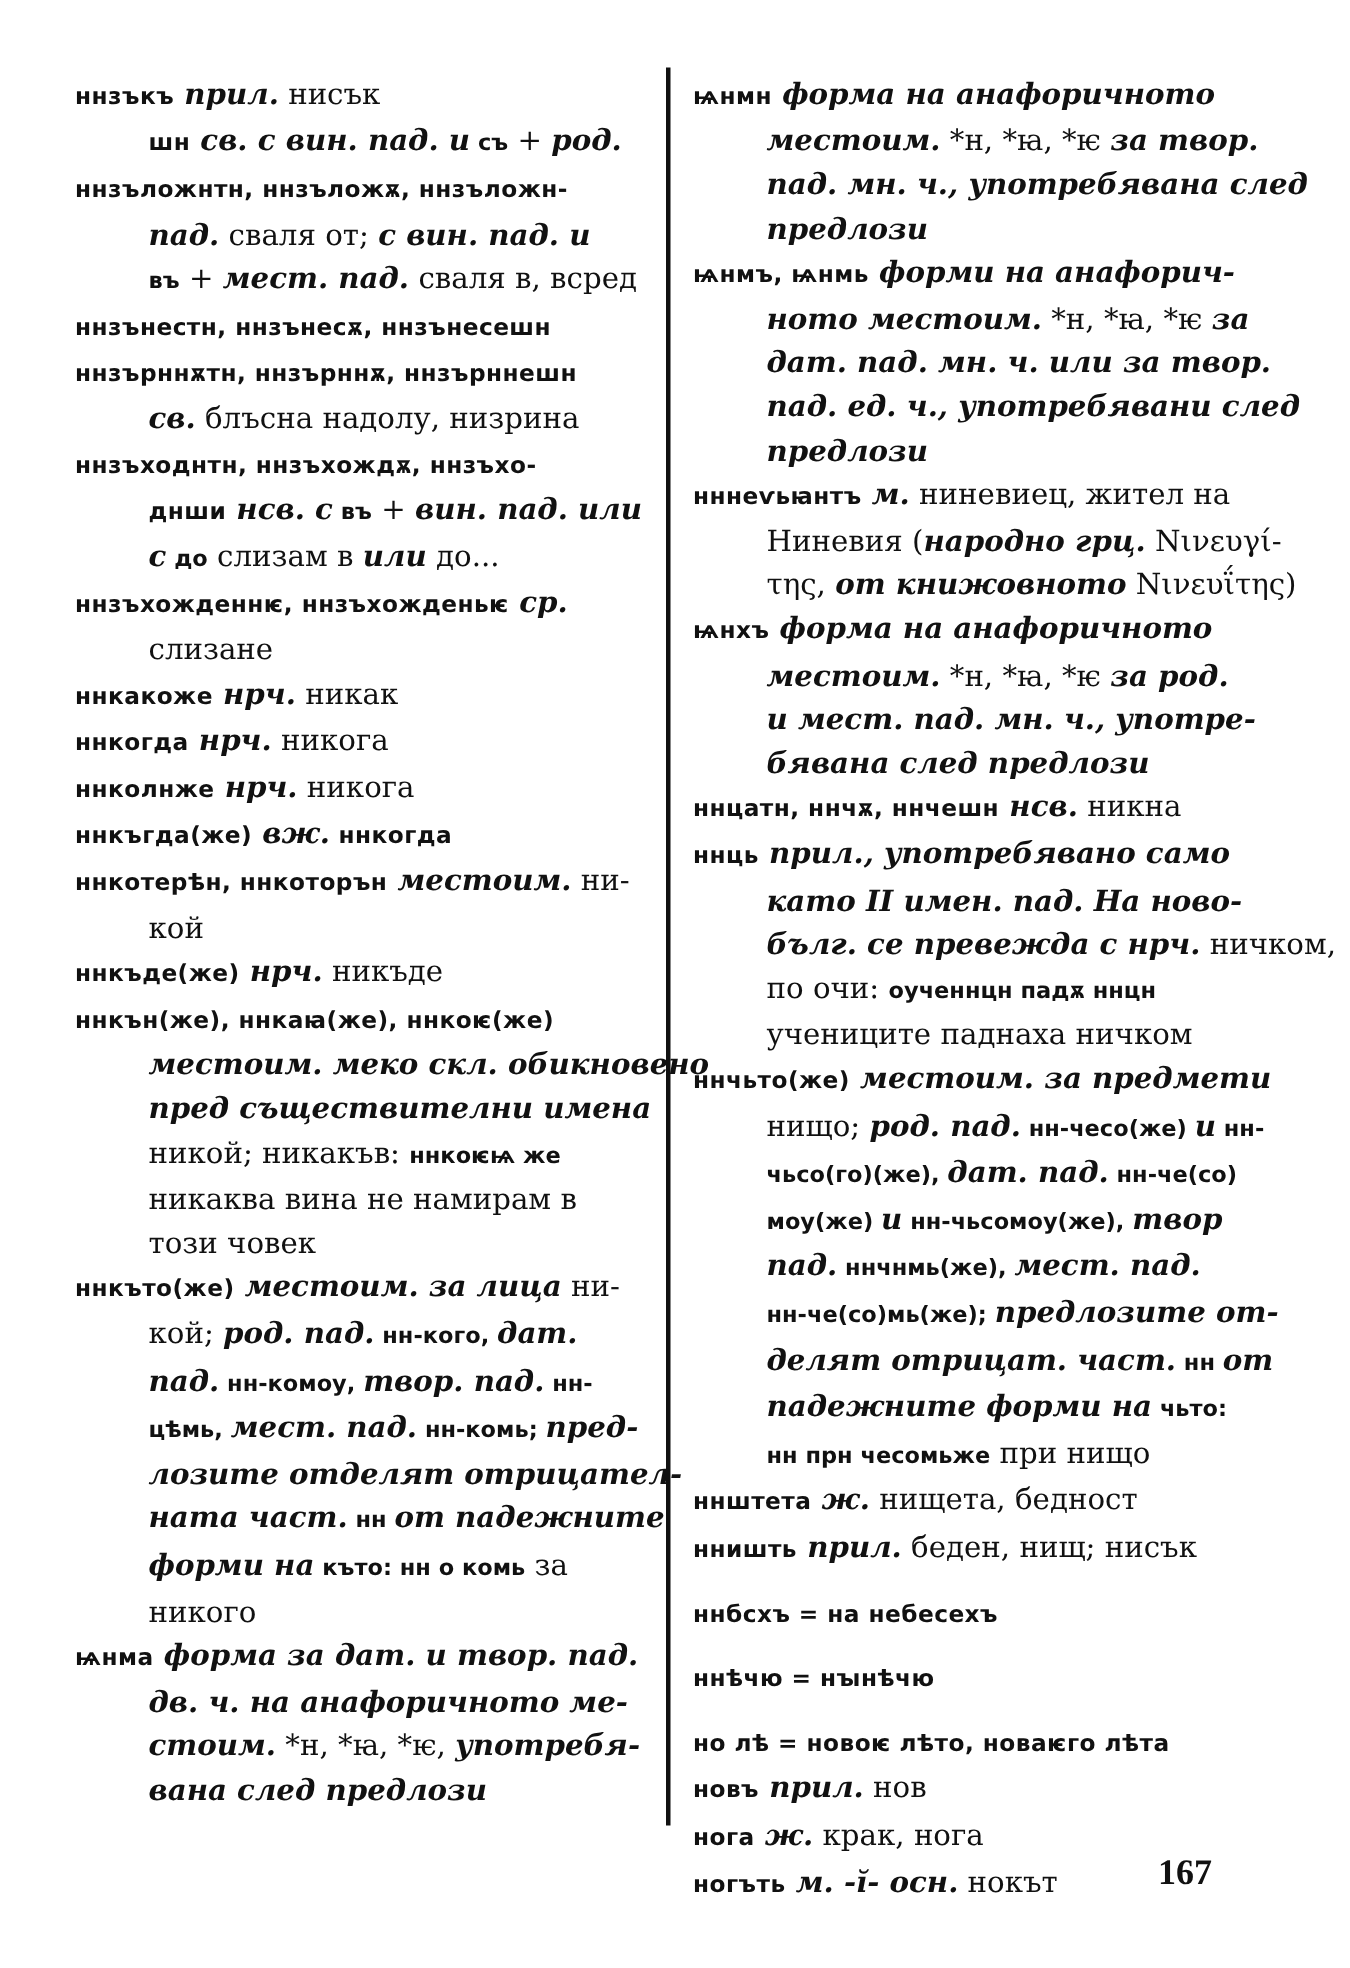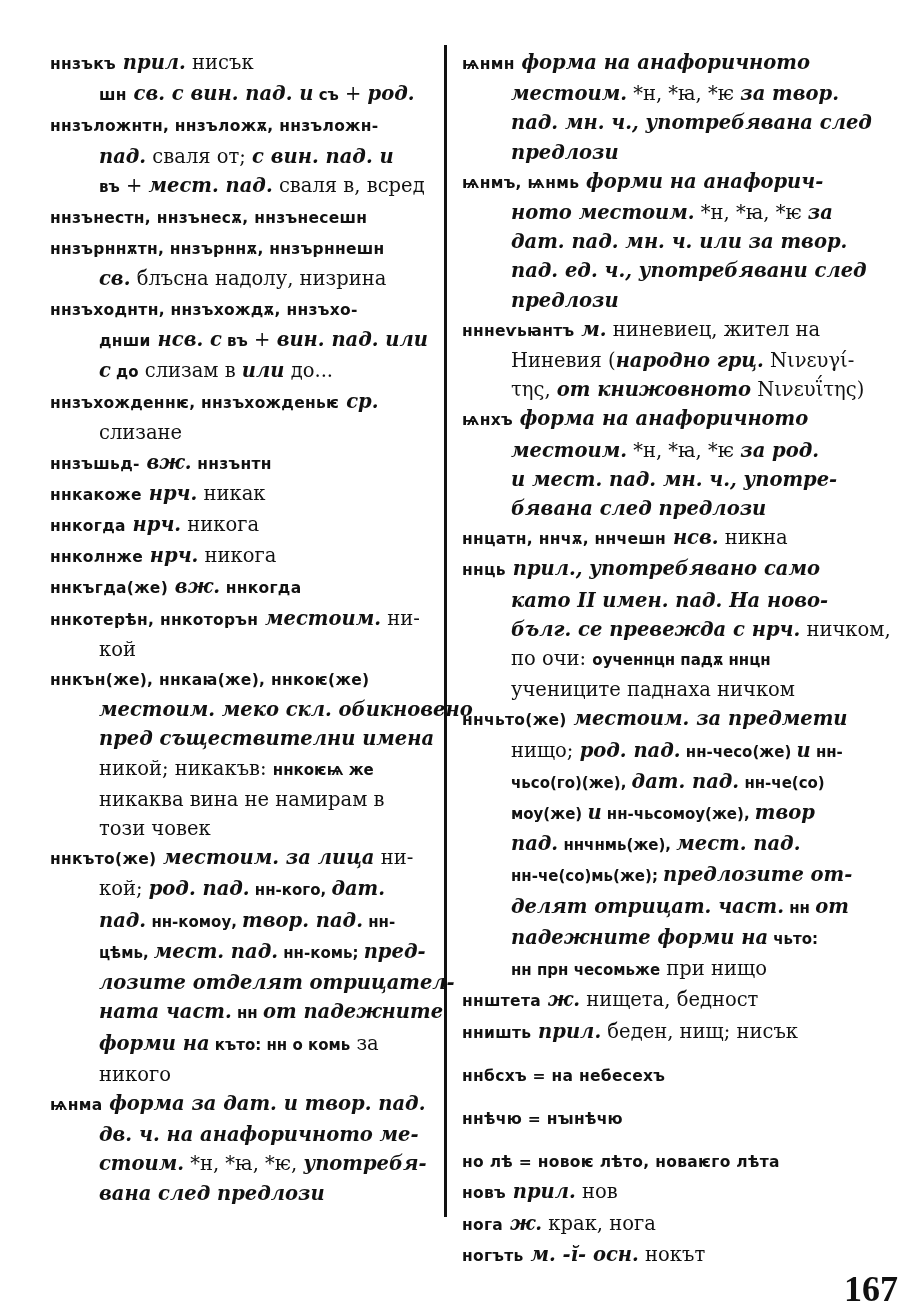--- a/index.html
+++ b/index.html
@@ -11,22 +11,22 @@
     .col.right { left: 462px; width: 385px; }
     .divider { position: absolute; left: 444px; top: 45px; width: 3px; height: 1172px; background: #111; }
     .entry { font-size: 19.5px; line-height: 29.2px; }
     .entry .line { display: block; white-space: nowrap; text-align: justify; }
     .entry .line.indent { padding-left: 49px; }
     .hw { font-family: "DejaVu Sans", sans-serif; font-weight: bold; font-size: 15.5px; letter-spacing: 0.3px; }
     .os { font-family: "DejaVu Sans", sans-serif; font-weight: bold; font-size: 15px; }
     .it { font-style: italic; font-weight: bold; }
     .gl { font-family: "DejaVu Serif", serif; }
     .gap-md { height: 12px; }
-    .page-number { position: absolute; left: 844px; top: 1236px; font-family: "Liberation Serif", serif;
-                   font-weight: bold; font-size: 36px; margin-top: 32px; }
+    .page-number { position: absolute; left: 772px; top: 1236px; font-family: "Liberation Serif", serif;
+                   font-weight: bold; font-size: 24px; }
   </style>
 </head>
 <body>
 
 <div class="page">
   <div class="col left" id="col-left">
       <div class="entry">
         <span class="line"><span class="hw">ннзъкъ</span><span class="it"> прил.</span><span class="gl"> нисък</span></span>
       </div>
       <div class="entry">
@@ -45,37 +45,37 @@
       <div class="entry">
         <span class="line"><span class="hw">ннзъходнтн, ннзъхождѫ, ннзъхо-</span></span>
         <span class="line indent"><span class="hw">днши</span><span class="it"> нсв. с</span><span class="os"> въ</span><span class="gl"> + </span><span class="it">вин. пад. или</span></span>
         <span class="line indent"><span class="it">с</span><span class="os"> до</span><span class="gl"> слизам в </span><span class="it">или</span><span class="gl"> до...</span></span>
       </div>
       <div class="entry">
         <span class="line"><span class="hw">ннзъхожденнѥ, ннзъхожденьѥ</span><span class="it"> ср.</span></span>
         <span class="line indent"><span class="gl">слизане</span></span>
       </div>
       <div class="entry">
-        <span class="line"><span class="hw">ннзъшьд-</span><span class="it"> вж.</span><span class="hw"> ннзънтн</span></span>
-      </div>
-      <div class="entry">
         <span class="line"><span class="hw">ннкакоже</span><span class="it"> нрч.</span><span class="gl"> никак</span></span>
       </div>
       <div class="entry">
         <span class="line"><span class="hw">ннкогда</span><span class="it"> нрч.</span><span class="gl"> никога</span></span>
       </div>
       <div class="entry">
         <span class="line"><span class="hw">ннколнже</span><span class="it"> нрч.</span><span class="gl"> никога</span></span>
       </div>
       <div class="entry">
         <span class="line"><span class="hw">ннкъгда(же)</span><span class="it"> вж.</span><span class="hw"> ннкогда</span></span>
       </div>
       <div class="entry">
         <span class="line"><span class="hw">ннкотерѣн, ннкоторън</span><span class="it"> местоим.</span><span class="gl"> ни-</span></span>
         <span class="line indent"><span class="gl">кой</span></span>
+      </div>
+      <div class="entry">
+        <span class="line"><span class="hw">ннкъде(же)</span><span class="it"> нрч.</span><span class="gl"> никъде</span></span>
       </div>
       <div class="entry">
         <span class="line"><span class="hw">ннкън(же),   ннкаꙗ(же),   ннкоѥ(же)</span></span>
         <span class="line indent"><span class="it">местоим. меко скл. обикновено</span></span>
         <span class="line indent"><span class="it">пред  съществителни  имена</span></span>
         <span class="line indent"><span class="gl">никой; никакъв: </span><span class="os">ннкоѥѩ же</span></span>
         <span class="line indent"><span class="gl">никаква вина не намирам в</span></span>
         <span class="line indent"><span class="gl">този човек</span></span>
       </div>
       <div class="entry">

